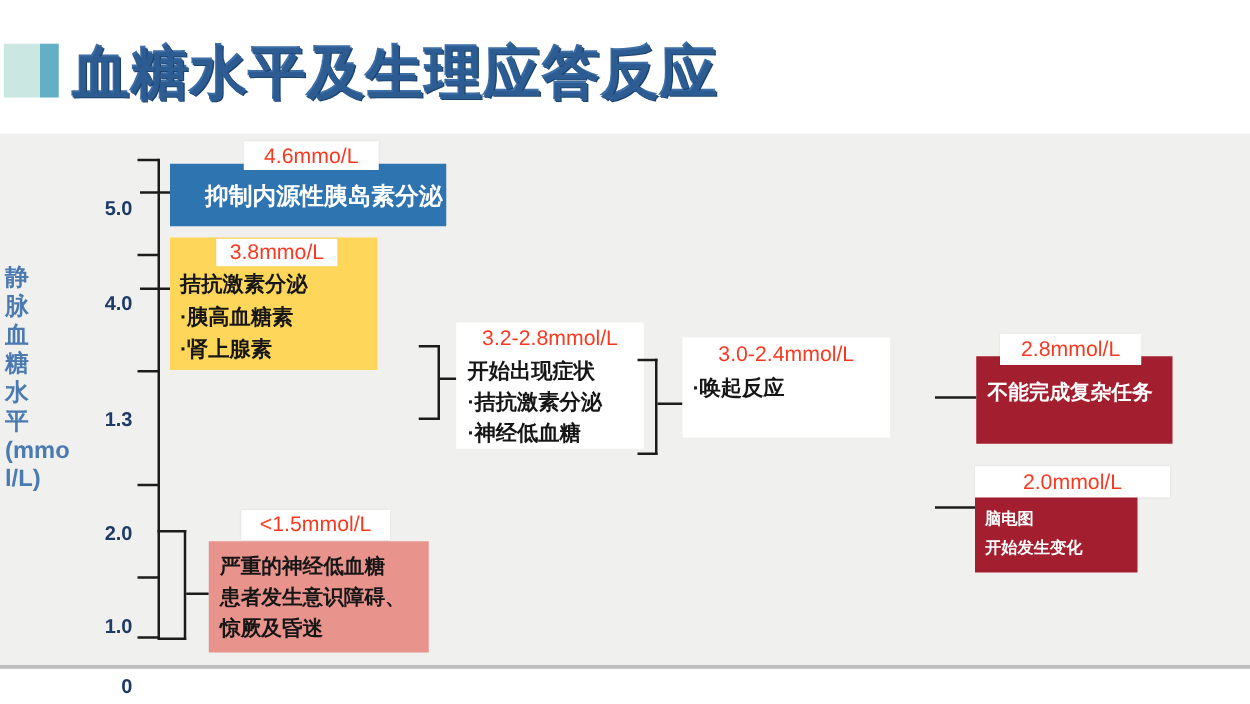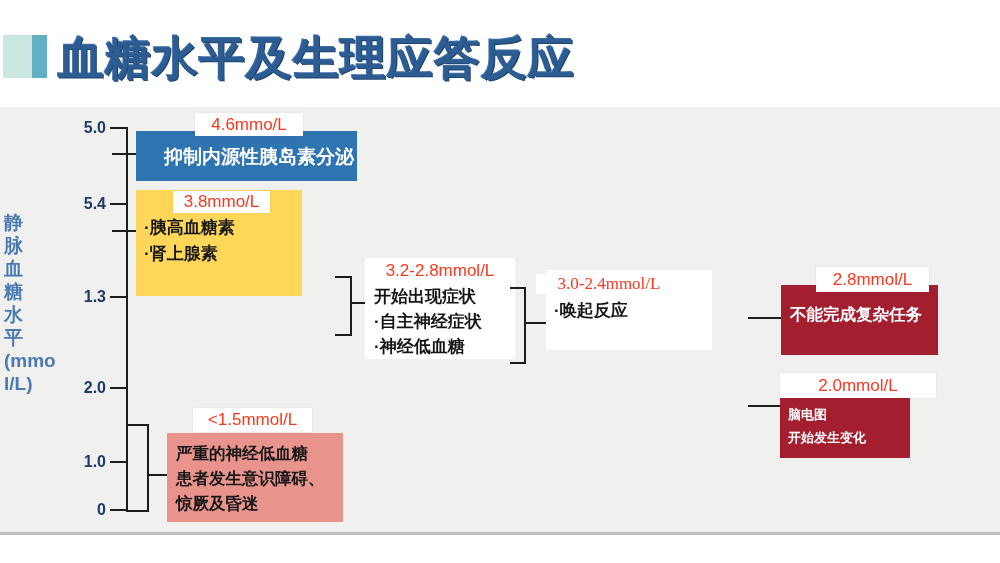--- a/index.html
+++ b/index.html
@@ -18,21 +18,21 @@
   }
   .accent-light{position:absolute;left:3px;top:35px;width:29px;height:43px;background:#cbe7e2;}
   .accent-dark{position:absolute;left:32px;top:35px;width:15px;height:43px;background:#63b0c6;}
   .y-title{
     position:absolute;left:4px;top:211px;width:62px;
     font-size:19px;font-weight:700;color:#4a7ab0;line-height:23px;
     white-space:pre-line;
   }
   .tick-label{
     position:absolute;width:46px;text-align:right;
-    font-size:16px;font-weight:700;color:#1e3a66;line-height:18px;
+    font-size:16px;font-weight:700;color:#1e3a66;line-height:18px;margin-top:40px;
   }
   .hline,.vline{position:absolute;background:#1c1c1c;}
   .lvl-box{position:absolute;box-sizing:border-box;}
   .val-label{
     position:absolute;background:#ffffff;display:flex;align-items:center;justify-content:center;
     font-size:17px;font-weight:500;color:#f9391f;box-shadow:0 0 2px rgba(0,0,0,0.08);
   }
   .box-lines{position:absolute;font-size:17px;font-weight:600;color:#161616;}
   .white-lines{color:#ffffff;}
   .blue-box{background:#2e74b0;}
@@ -67,73 +67,74 @@
   <div class="hline" style="left:110px;top:203px;width:17px;height:2px;"></div>
   <div class="hline" style="left:110px;top:296px;width:17px;height:2px;"></div>
   <div class="hline" style="left:110px;top:387px;width:17px;height:2px;"></div>
   <div class="hline" style="left:110px;top:461px;width:17px;height:2px;"></div>
   <div class="hline" style="left:110px;top:509px;width:17px;height:2px;"></div>
 
   <div class="hline" style="left:112px;top:153px;width:24px;height:2px;"></div>
   <div class="hline" style="left:112px;top:230px;width:24px;height:2px;"></div>
 
   <div class="tick-label" style="left:60px;top:119px;">5.0</div>
-  <div class="tick-label" style="left:60px;top:195px;">5.4</div>
+  <div class="tick-label" style="left:60px;top:195px;">4.0</div>
   <div class="tick-label" style="left:60px;top:288px;">1.3</div>
   <div class="tick-label" style="left:60px;top:379px;">2.0</div>
   <div class="tick-label" style="left:60px;top:453px;">1.0</div>
   <div class="tick-label" style="left:60px;top:501px;">0</div>
 
   <div class="hline" style="left:126px;top:424px;width:23px;height:2px;"></div>
   <div class="vline" style="left:147px;top:424px;width:2px;height:88px;"></div>
   <div class="hline" style="left:126px;top:510px;width:23px;height:2px;"></div>
   <div class="hline" style="left:149px;top:474px;width:18px;height:2px;"></div>
 
   <div class="lvl-box blue-box" style="left:136px;top:131px;width:221px;height:50px;"></div>
   <div class="box-lines white-lines" style="left:164px;top:144px;font-size:19px;">
     <div>抑制内源性胰岛素分泌</div>
   </div>
   <div class="val-label" style="left:195px;top:113px;width:108px;height:23px;">4.6mmo/L</div>
 
   <div class="lvl-box yellow-box" style="left:136px;top:190px;width:166px;height:106px;"></div>
   <div class="val-label" style="left:173px;top:191px;width:97px;height:22px;">3.8mmo/L</div>
   <div class="box-lines" style="left:144px;top:215px;line-height:26px;">
+    <div>拮抗激素分泌</div>
     <div>·胰高血糖素</div>
     <div>·肾上腺素</div>
   </div>
 
   <div class="hline" style="left:335px;top:276px;width:17px;height:2px;"></div>
   <div class="vline" style="left:350px;top:276px;width:2px;height:60px;"></div>
   <div class="hline" style="left:335px;top:334px;width:17px;height:2px;"></div>
   <div class="hline" style="left:352px;top:302px;width:13px;height:2px;"></div>
 
   <div class="lvl-box white-box" style="left:365px;top:258px;width:150px;height:101px;"></div>
   <div class="val-label" style="left:372px;top:261px;width:136px;height:20px;box-shadow:none;">3.2-2.8mmol/L</div>
   <div class="box-lines" style="left:374px;top:284px;line-height:25px;">
     <div>开始出现症状</div>
-    <div>·自主神经症状</div>
+    <div>·拮抗激素分泌</div>
     <div>·神经低血糖</div>
   </div>
 
   <div class="hline" style="left:510px;top:287px;width:16px;height:2px;"></div>
   <div class="vline" style="left:524px;top:287px;width:2px;height:77px;"></div>
   <div class="hline" style="left:510px;top:362px;width:16px;height:2px;"></div>
   <div class="hline" style="left:526px;top:322px;width:20px;height:2px;"></div>
 
   <div class="lvl-box white-box" style="left:546px;top:270px;width:166px;height:80px;"></div>
-  <div class="val-label" style="left:536px;top:274px;width:146px;height:20px;box-shadow:none;font-family:Liberation Serif, serif;">3.0-2.4mmol/L</div>
+  <div class="val-label" style="left:556px;top:274px;width:146px;height:20px;box-shadow:none;">3.0-2.4mmol/L</div>
   <div class="box-lines" style="left:554px;top:298px;line-height:25px;">
     <div>·唤起反应</div>
   </div>
 
   <div class="hline" style="left:748px;top:317px;width:33px;height:2px;"></div>
   <div class="hline" style="left:748px;top:405px;width:32px;height:2px;"></div>
 
   <div class="lvl-box dark-red-box" style="left:781px;top:285px;width:157px;height:70px;"></div>
-  <div class="val-label" style="left:800px;top:267px;width:113px;height:25px;margin-left:16px;">2.8mmol/L</div>
+  <div class="val-label" style="left:800px;top:267px;width:113px;height:25px;">2.8mmol/L</div>
   <div class="box-lines white-lines" style="left:790px;top:303px;line-height:23px;font-size:16.5px;">
     <div>不能完成复杂任务</div>
   </div>
 
   <div class="val-label" style="left:780px;top:373px;width:156px;height:25px;">2.0mmol/L</div>
   <div class="lvl-box dark-red-box" style="left:780px;top:398px;width:130px;height:60px;"></div>
   <div class="box-lines white-lines" style="left:788px;top:403px;line-height:23px;font-size:13px;">
     <div>脑电图</div>
     <div>开始发生变化</div>
   </div>

